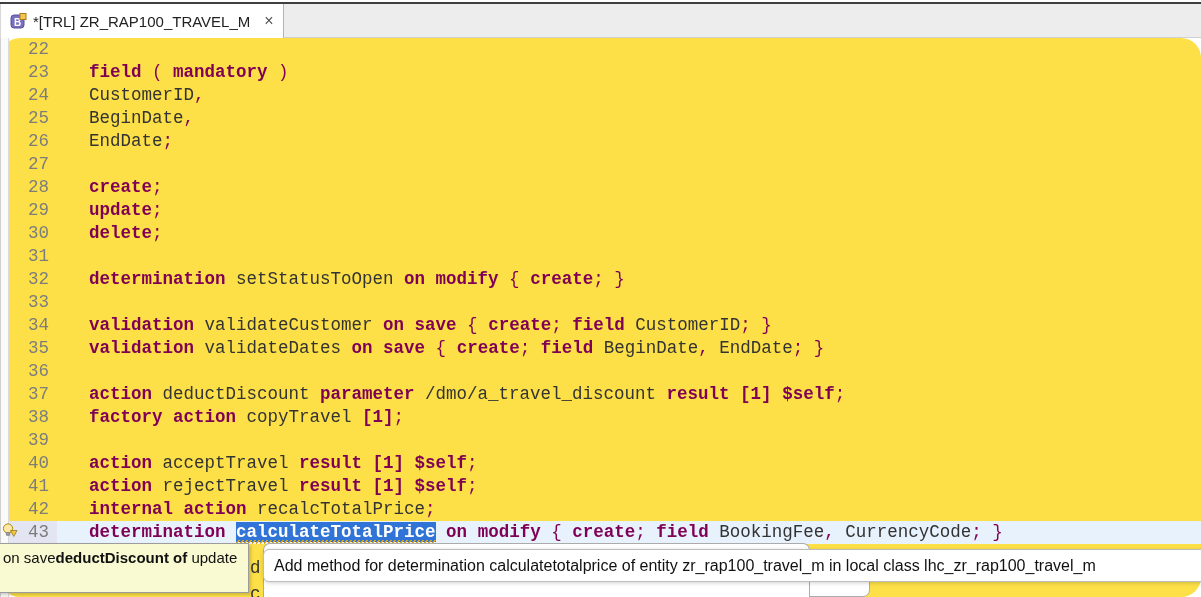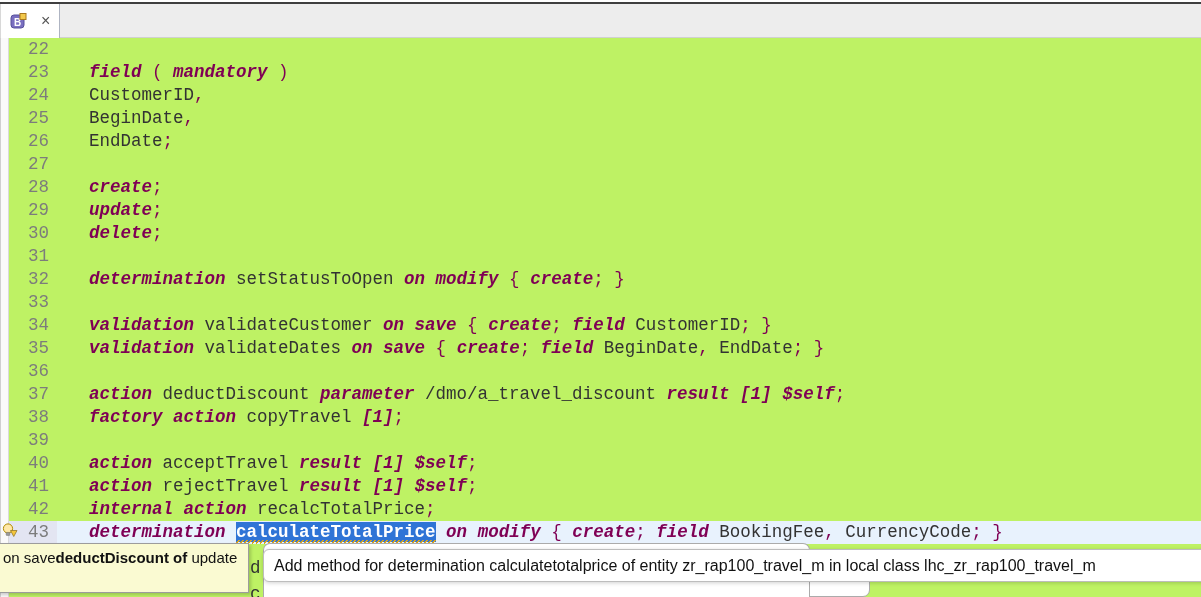--- a/index.html
+++ b/index.html
@@ -12,32 +12,32 @@
   
   .tabbar { position:absolute; top:0; left:0; right:0; height:36px;
             border-top:2px solid #3F3F3F; margin-top:2px; display:flex; background:#fff; }
   .tab { display:flex; align-items:center; gap:6px; padding:0 9px; background:#fff;
          border-right:1px solid #AEB4C2; border-left:1px solid #D8D8D8; height:100%; cursor:default; }
   .tab-title { font-size:15px; color:#222; white-space:nowrap; }
   .tab-close { font-size:16px; color:#555; margin-left:8px; line-height:1; }
   .tabbar-rest { flex:1; background:#EDEDED; border-bottom:1px solid #D0D0D0; }
 
   
-  .editor { position:absolute; top:38px; left:0; right:0; bottom:0; background:#bef264; }
+  .editor { position:absolute; top:38px; left:0; right:0; bottom:0; background:#fde047;border-radius:20px; }
   .ruler { position:absolute; left:0; top:0; bottom:0; width:9px; background:#FAFAFA;
            border-left:1px solid #CFCFCF; border-right:1px solid #DADADA; z-index:0; }
   #code-rows { position:absolute; left:9px; top:0; right:0; z-index:1;
                font-family:"Liberation Mono", monospace; font-size:17.5px; line-height:23px;
                white-space:pre; }
   .row { display:flex; height:23px; }
   .ln { width:48px; text-align:right; padding-right:8px; color:#7C7C7C; flex:none; }
   .code { margin-left:11px; position:relative; }
   .row.cur { background:#E8F2FD; }
   .row.cur .ln { background:#E3E5F2; }
-  .tk-k { color:#7F0055; font-weight:bold;font-style:italic; }
+  .tk-k { color:#7F0055; font-weight:bold; }
   .tk-i { color:#333; }
   .tk-p { color:#7F0055; }
   .tk-s { background:#2F74D6; color:#fff; position:relative;font-weight:bold; }
   .tk-s::after { content:""; position:absolute; left:0; right:0; bottom:-2px; height:4px;
     background:linear-gradient(135deg, transparent 25%, #D7A41F 25%, #D7A41F 55%, transparent 55%);
     background-size:4px 4px; }
 
   .marker { position:absolute; left:1px; top:484px; width:17px; height:17px; z-index:2; }
 
   .sliver { position:absolute; font-family:"Liberation Mono", monospace; font-size:17.5px;
@@ -64,20 +64,21 @@
 
 <div class="tabbar">
   <div class="tab">
     <span style="display:inline-flex;">
       <svg width="17" height="17" viewBox="0 0 17 17">
         <rect x="1" y="2" width="13" height="13" rx="3" fill="#7A6FC0" stroke="#57509B"></rect>
         <text x="7.5" y="12.5" text-anchor="middle" font-family="Liberation Sans, sans-serif" font-size="10" font-weight="bold" fill="#fff">B</text>
         <rect x="10" y="0.5" width="6" height="6" fill="#F2C84B" stroke="#A9781F"></rect>
       </svg>
     </span>
+    <span class="tab-title">*[TRL] ZR_RAP100_TRAVEL_M</span>
     <span class="tab-close">×</span>
   </div>
   <div class="tabbar-rest"></div>
 </div>
 
 <div class="editor">
   <div class="ruler"></div>
   <div id="code-rows"><div class="row"><span class="ln">22</span><span class="code"></span></div><div class="row"><span class="ln">23</span><span class="code"><span class="tk-k">  field</span><span class="tk-p"> ( </span><span class="tk-k">mandatory</span><span class="tk-p"> )</span></span></div><div class="row"><span class="ln">24</span><span class="code"><span class="tk-i">  CustomerID</span><span class="tk-p">,</span></span></div><div class="row"><span class="ln">25</span><span class="code"><span class="tk-i">  BeginDate</span><span class="tk-p">,</span></span></div><div class="row"><span class="ln">26</span><span class="code"><span class="tk-i">  EndDate</span><span class="tk-p">;</span></span></div><div class="row"><span class="ln">27</span><span class="code"></span></div><div class="row"><span class="ln">28</span><span class="code"><span class="tk-k">  create</span><span class="tk-p">;</span></span></div><div class="row"><span class="ln">29</span><span class="code"><span class="tk-k">  update</span><span class="tk-p">;</span></span></div><div class="row"><span class="ln">30</span><span class="code"><span class="tk-k">  delete</span><span class="tk-p">;</span></span></div><div class="row"><span class="ln">31</span><span class="code"></span></div><div class="row"><span class="ln">32</span><span class="code"><span class="tk-k">  determination</span><span class="tk-i"> setStatusToOpen </span><span class="tk-k">on</span><span class="tk-i"> </span><span class="tk-k">modify</span><span class="tk-p"> { </span><span class="tk-k">create</span><span class="tk-p">; }</span></span></div><div class="row"><span class="ln">33</span><span class="code"></span></div><div class="row"><span class="ln">34</span><span class="code"><span class="tk-k">  validation</span><span class="tk-i"> validateCustomer </span><span class="tk-k">on</span><span class="tk-i"> </span><span class="tk-k">save</span><span class="tk-p"> { </span><span class="tk-k">create</span><span class="tk-p">; </span><span class="tk-k">field</span><span class="tk-i"> CustomerID</span><span class="tk-p">; }</span></span></div><div class="row"><span class="ln">35</span><span class="code"><span class="tk-k">  validation</span><span class="tk-i"> validateDates </span><span class="tk-k">on</span><span class="tk-i"> </span><span class="tk-k">save</span><span class="tk-p"> { </span><span class="tk-k">create</span><span class="tk-p">; </span><span class="tk-k">field</span><span class="tk-i"> BeginDate</span><span class="tk-p">, </span><span class="tk-i">EndDate</span><span class="tk-p">; }</span></span></div><div class="row"><span class="ln">36</span><span class="code"></span></div><div class="row"><span class="ln">37</span><span class="code"><span class="tk-k">  action</span><span class="tk-i"> deductDiscount </span><span class="tk-k">parameter</span><span class="tk-i"> /dmo/a_travel_discount </span><span class="tk-k">result [1] $self</span><span class="tk-p">;</span></span></div><div class="row"><span class="ln">38</span><span class="code"><span class="tk-k">  factory action</span><span class="tk-i"> copyTravel </span><span class="tk-k">[1]</span><span class="tk-p">;</span></span></div><div class="row"><span class="ln">39</span><span class="code"></span></div><div class="row"><span class="ln">40</span><span class="code"><span class="tk-k">  action</span><span class="tk-i"> acceptTravel </span><span class="tk-k">result [1] $self</span><span class="tk-p">;</span></span></div><div class="row"><span class="ln">41</span><span class="code"><span class="tk-k">  action</span><span class="tk-i"> rejectTravel </span><span class="tk-k">result [1] $self</span><span class="tk-p">;</span></span></div><div class="row"><span class="ln">42</span><span class="code"><span class="tk-k">  internal action</span><span class="tk-i"> recalcTotalPrice</span><span class="tk-p">;</span></span></div><div class="row cur"><span class="ln">43</span><span class="code"><span class="tk-k">  determination</span><span class="tk-i"> </span><span class="tk-s">calculateTotalPrice</span><span class="tk-i"> </span><span class="tk-k">on</span><span class="tk-i"> </span><span class="tk-k">modify</span><span class="tk-p"> { </span><span class="tk-k">create</span><span class="tk-p">; </span><span class="tk-k">field</span><span class="tk-i"> BookingFee</span><span class="tk-p">, </span><span class="tk-i">CurrencyCode</span><span class="tk-p">; }</span></span></div></div>
 
   <div class="marker">

